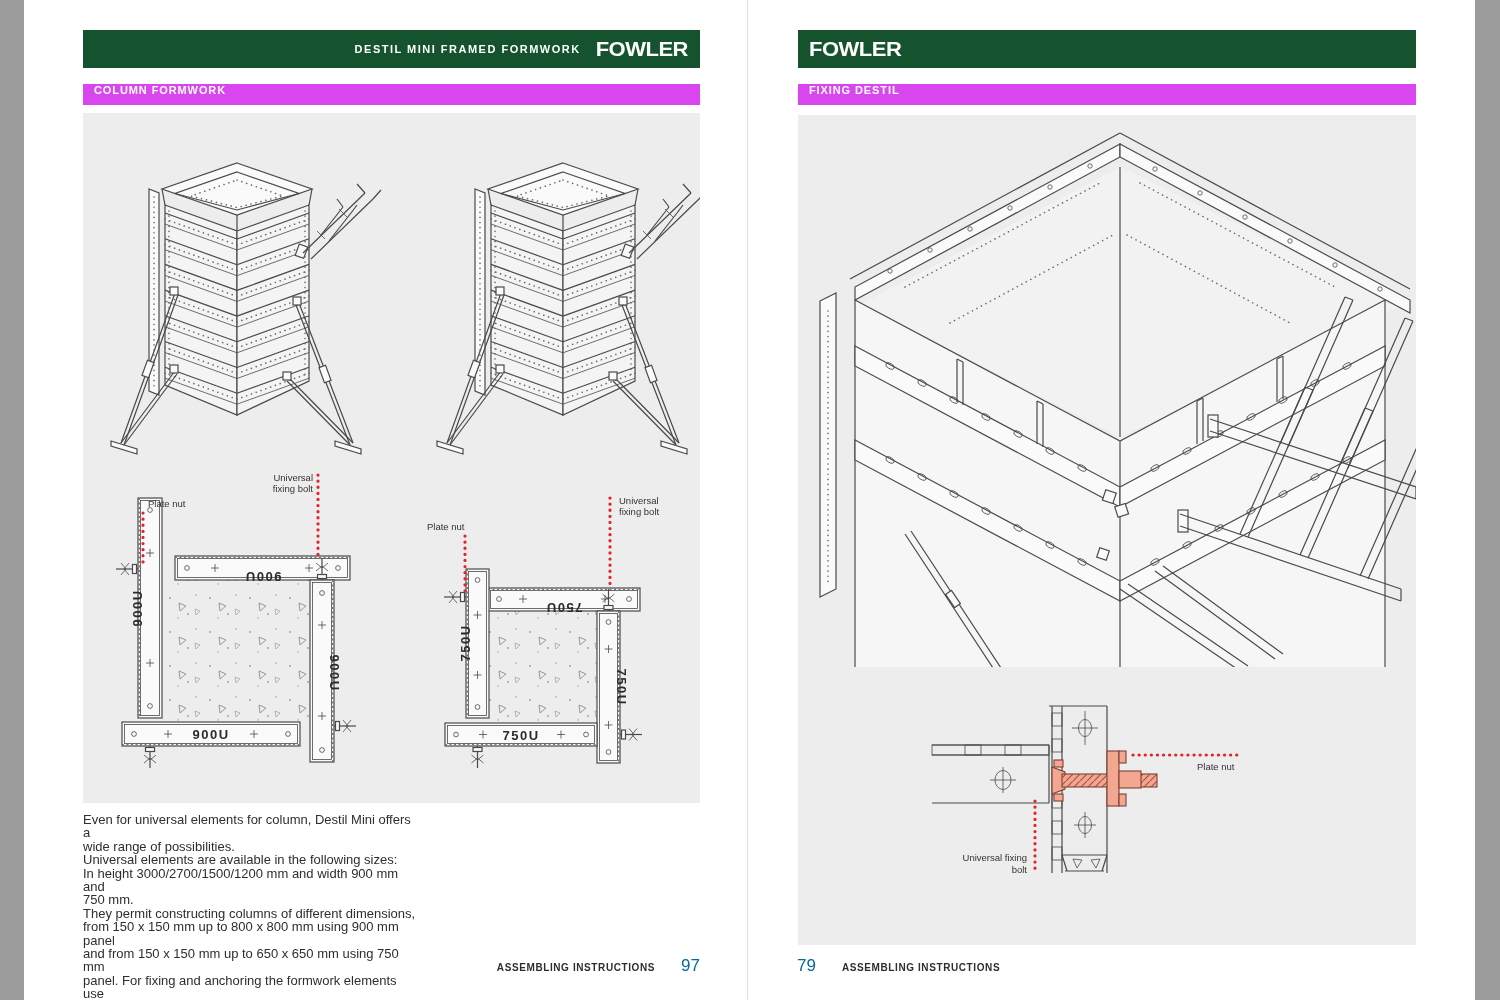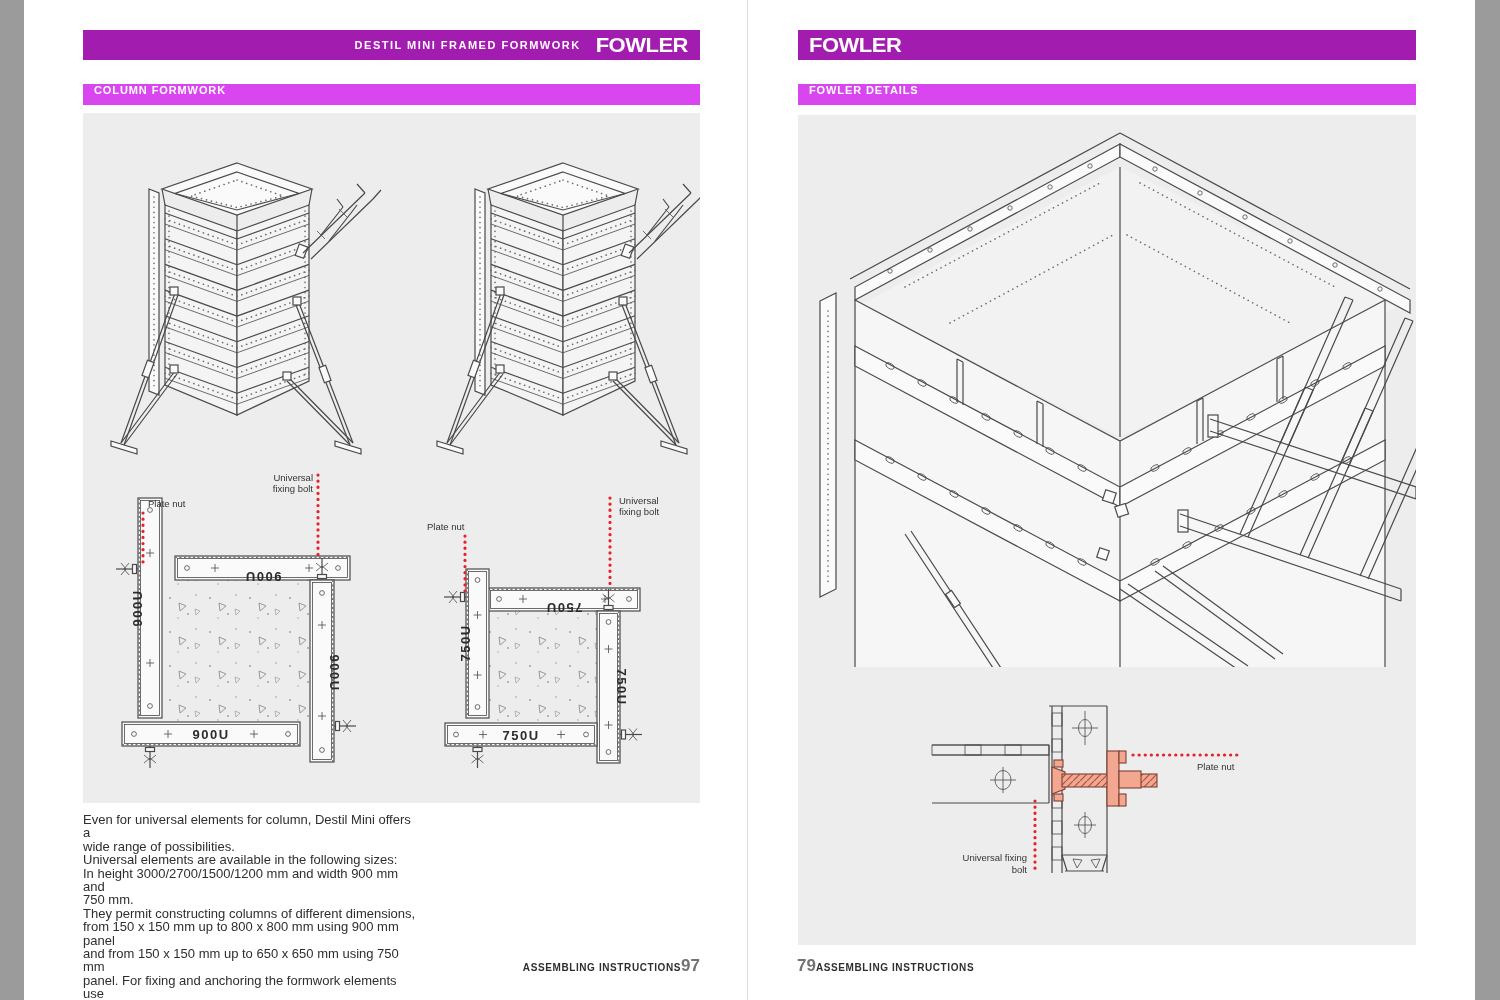--- a/index.html
+++ b/index.html
@@ -3,46 +3,46 @@
 <meta charset="utf-8">
 <style>
   html,body{margin:0;padding:0;}
   body{width:1500px;height:1000px;position:relative;background:#ffffff;
        font-family:"Liberation Sans",sans-serif;overflow:hidden;}
   .gutter{position:absolute;top:0;height:1000px;background:#9b9b9b;}
   .gutter.left{left:0;width:24px;}
   .gutter.right{left:1475px;width:25px;}
   .page-split{position:absolute;top:0;left:747px;width:1px;height:1000px;background:#dedede;}
 
-  .banner{position:absolute;top:30px;height:30px;background:#a21caf;color:#fff;
+  .banner{position:absolute;top:30px;height:38px;background:#14532d;color:#fff;
           display:flex;align-items:center;}
   .banner.left-pg{left:83px;width:617px;justify-content:flex-end;padding-right:12px;box-sizing:border-box;gap:15px;}
   .banner.right-pg{left:798px;width:618px;justify-content:flex-start;padding-left:11px;box-sizing:border-box;}
   .product-title{font-size:11px;font-weight:bold;letter-spacing:1.5px;}
   .brand-logo{font-size:22px;font-weight:800;letter-spacing:-0.5px;transform:scaleY(.95);}
 
   .strip{position:absolute;top:84px;height:21px;background:#d946ef;color:#fff;
          display:flex;align-items:flex-start;padding-left:11px;box-sizing:border-box;
          font-size:11px;font-weight:bold;letter-spacing:0.9px;}
   .strip.left-pg{left:83px;width:617px;}
   .strip.right-pg{left:798px;width:618px;}
 
   .figure{position:absolute;background:#ededed;}
   .figure.left-pg{left:83px;top:113px;width:617px;height:690px;}
   .figure.right-pg{left:798px;top:115px;width:618px;height:830px;}
   .figure svg{position:absolute;display:block;}
 
   .bodytext{position:absolute;left:83px;top:813px;width:335px;font-size:13px;
             line-height:13.4px;color:#2e2e2e;white-space:pre-line;}
 
-  .footer{position:absolute;top:956px;display:flex;align-items:baseline;gap:0;
+  .footer{position:absolute;top:956px;display:flex;align-items:baseline;gap:26px;
           font-size:10px;font-weight:bold;letter-spacing:0.6px;color:#2e2e2e;}
   .footer.left-pg{right:800px;}
   .footer.right-pg{left:797px;flex-direction:row;}
-  .pagenum{font-size:17px;font-weight:bold;color:#737373;letter-spacing:0;}
+  .pagenum{font-size:17px;font-weight:normal;color:#0369a1;letter-spacing:0;}
 
   
   .ln{stroke:#4a4a4a;stroke-width:1.2;fill:none;}
   .lnt{stroke:#4a4a4a;stroke-width:0.8;fill:none;}
   .fw{fill:#fafafa;stroke:#4a4a4a;stroke-width:1.2;}
   .fg{fill:#f4f4f4;stroke:#4a4a4a;stroke-width:1.2;}
   .dots-sm{stroke:#6a6a6a;stroke-width:1.6;stroke-dasharray:0.1 5;stroke-linecap:round;fill:none;}
   .lead{stroke:#e6212a;stroke-width:3.2;stroke-dasharray:0.1 6;stroke-linecap:round;fill:none;}
   .lbl{font-size:9.5px;fill:#333;}
   .plabel{font-size:13px;font-weight:bold;letter-spacing:1.5px;fill:#2b2b2b;}
@@ -264,21 +264,21 @@
 
 <div class="footer left-pg">
   <span>ASSEMBLING INSTRUCTIONS</span>
   <span class="pagenum">97</span>
 </div>
 
 <div class="banner right-pg">
   <span class="brand-logo">FOWLER</span>
 </div>
 <div class="strip right-pg">
-  <span>FOWLER DETAILS</span>
+  <span>FIXING DESTIL</span>
 </div>
 
 <div class="figure right-pg">
 
   <svg style="left:0;top:0" width="618" height="552" viewBox="0 0 618 552">
     <defs>
         <clipPath id="clipR">
           <rect x="0" y="0" width="618" height="552"></rect>
         </clipPath>
       </defs>

